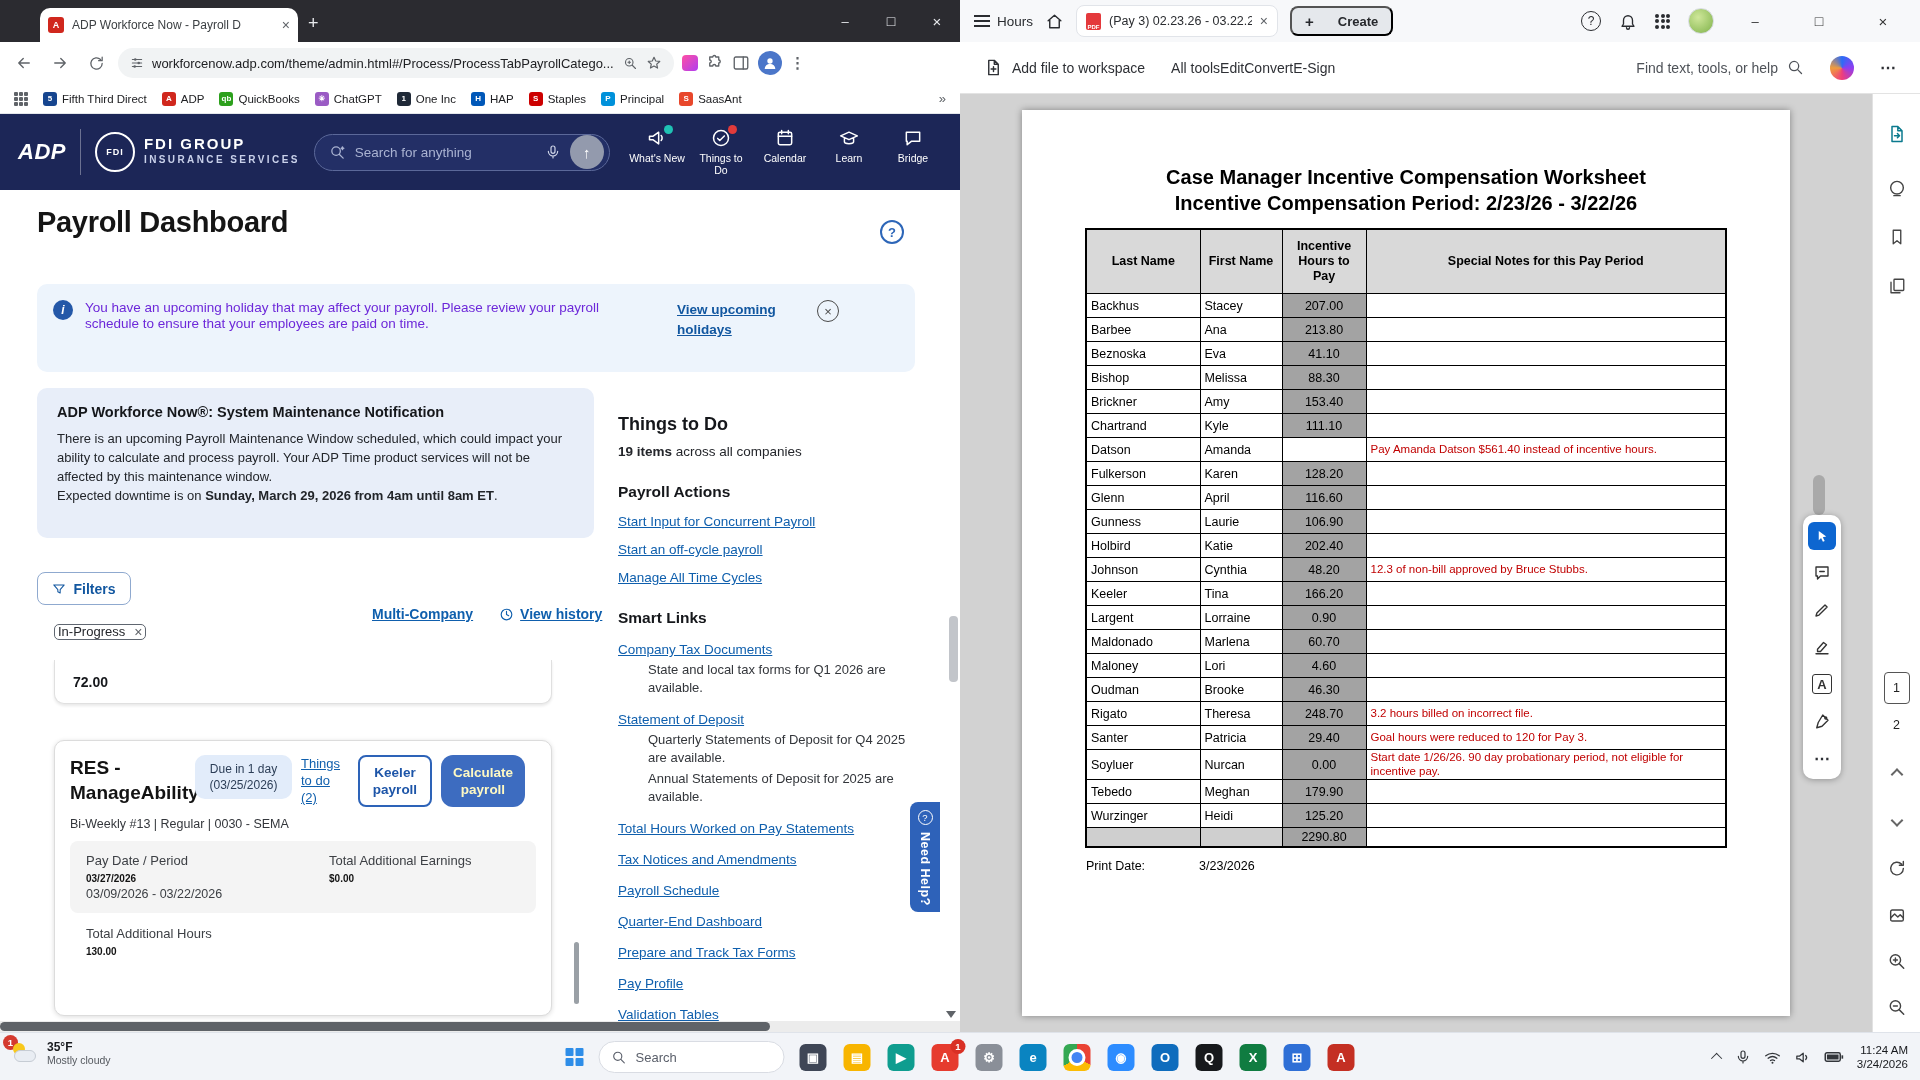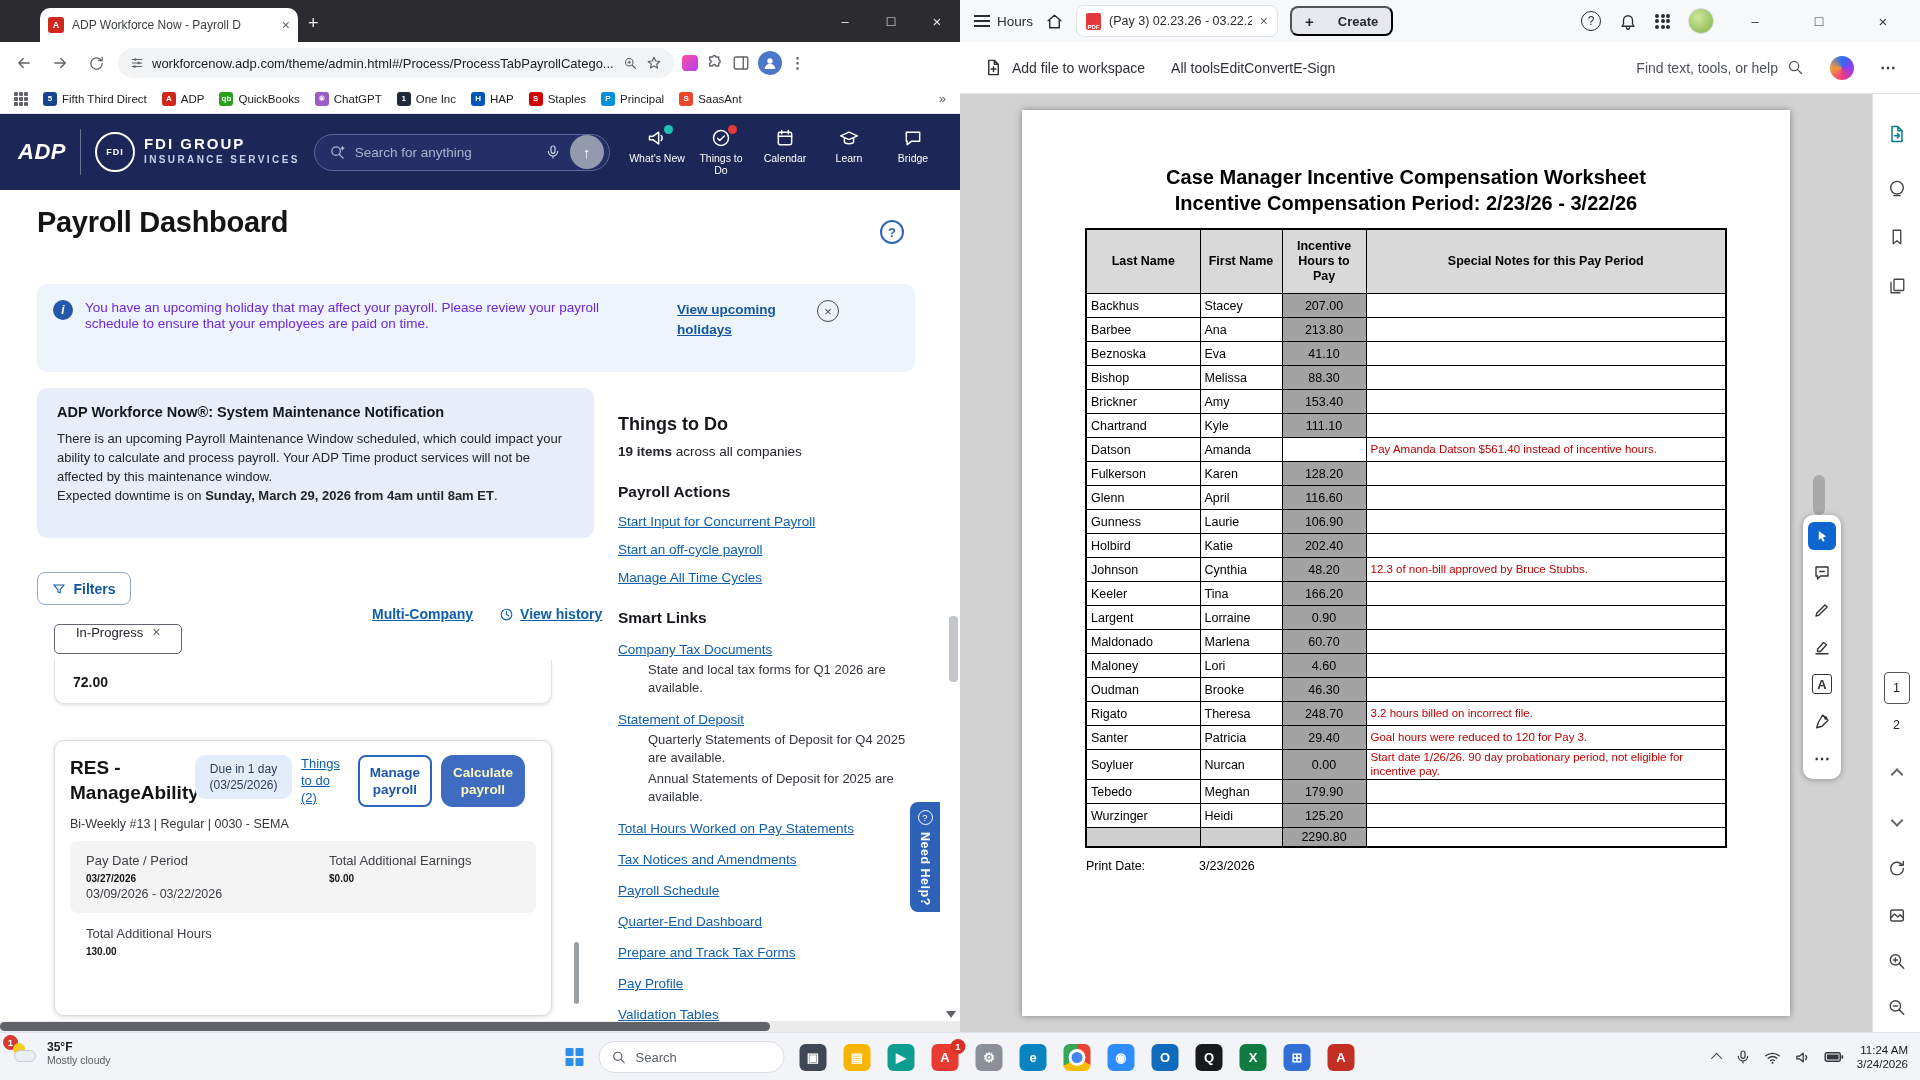--- a/index.html
+++ b/index.html
@@ -73,21 +73,21 @@
   .close-circ::after{content:"×"}
 
   .maint{position:absolute;left:37px;top:198px;width:557px;height:150px;background:#e8eef9;border-radius:10px;padding:16px 20px}
   .maint-title{font-size:14.5px;font-weight:700;color:#15171b;margin-bottom:9px}
   .maint-body{font-size:13px;line-height:19px;color:#22252a}
   .maint-body b{font-weight:700}
 
   .filters-btn{position:absolute;left:37px;top:382px;width:94px;height:33px;background:#fff;border:1px solid #8fa9cf;border-radius:8px;color:#1257a0;font-size:14px;font-weight:600;display:flex;align-items:center;justify-content:center;gap:7px}
   .hist-links{position:absolute;left:372px;top:416px;display:flex;gap:26px;align-items:center}
   .hist-links a{font-size:14px;color:#0f5fad;font-weight:600;text-decoration:underline;display:flex;align-items:center;gap:6px}
-  .chip{position:absolute;left:54px;top:434px;height:30px;padding:0 21px;border:1px solid #5f6670;border-radius:5px;background:#fff;display:inline-flex;align-items:flex-start;gap:9px;font-size:13px;color:#24262b}
+  .chip{position:absolute;left:54px;top:434px;height:16px;padding:0 3px;border:1px solid #5f6670;border-radius:5px;background:#fff;display:inline-flex;align-items:flex-end;gap:9px;font-size:13px;color:#24262b}
 
   .partial-card{position:absolute;left:54px;top:470px;width:498px;height:44px;background:#fff;border:1px solid #e0e0e0;border-top:none;border-radius:0 0 10px 10px;box-shadow:0 2px 3px rgba(0,0,0,.09);display:flex;align-items:center;padding:0 18px;font-size:14px;font-weight:700;color:#16181c}
 
   .res-card{position:absolute;left:54px;top:550px;width:498px;height:276px;background:#fff;border:1px solid #dcdcdc;border-radius:10px;box-shadow:0 1px 5px rgba(0,0,0,.14);padding:14px 15px}
   .card-head{display:flex;gap:9px;align-items:flex-start}
   .card-name{width:116px;font-size:19px;font-weight:800;line-height:25px;color:#131313}
   .due-badge{width:97px;min-height:44px;background:#e2ecfa;border-radius:10px;font-size:12px;line-height:16px;color:#2c3e57;display:flex;align-items:center;justify-content:center;text-align:center;padding:5px 6px}
   .todo-link{width:48px;font-size:13px;line-height:17px;color:#0f5fad;text-decoration:underline}
   .btn-outline{width:74px;height:52px;background:#fff;border:2px solid #2d63b8;border-radius:8px;color:#1d55a8;font-size:13.5px;font-weight:700;line-height:17px;display:flex;align-items:center;justify-content:center;text-align:center}
   .btn-solid{width:84px;height:52px;background:#3d6cc0;border:none;border-radius:12px;color:#fef9c3;font-size:13.5px;font-weight:700;line-height:17px;display:flex;align-items:center;justify-content:center;text-align:center}
@@ -439,21 +439,21 @@
 
       <div class="partial-card">
         <span>72.00</span>
       </div>
 
       <div class="res-card">
         <div class="card-head">
           <div class="card-name">RES - ManageAbility</div>
           <div class="due-badge">Due in 1 day (03/25/2026)</div>
           <a class="todo-link">Things to do (2)</a>
-          <button class="btn-outline">Manage payroll</button>
+          <button class="btn-outline">Keeler payroll</button>
           <button class="btn-solid">Calculate payroll</button>
         </div>
         <div class="card-meta">Bi-Weekly #13 | Regular | 0030 - SEMA</div>
         <div class="card-panel">
           <div class="panel-col1">
             <div class="p-label">Pay Date / Period</div>
             <div class="p-big">03/27/2026</div>
             <div class="p-range">03/09/2026 - 03/22/2026</div>
           </div>
           <div>

